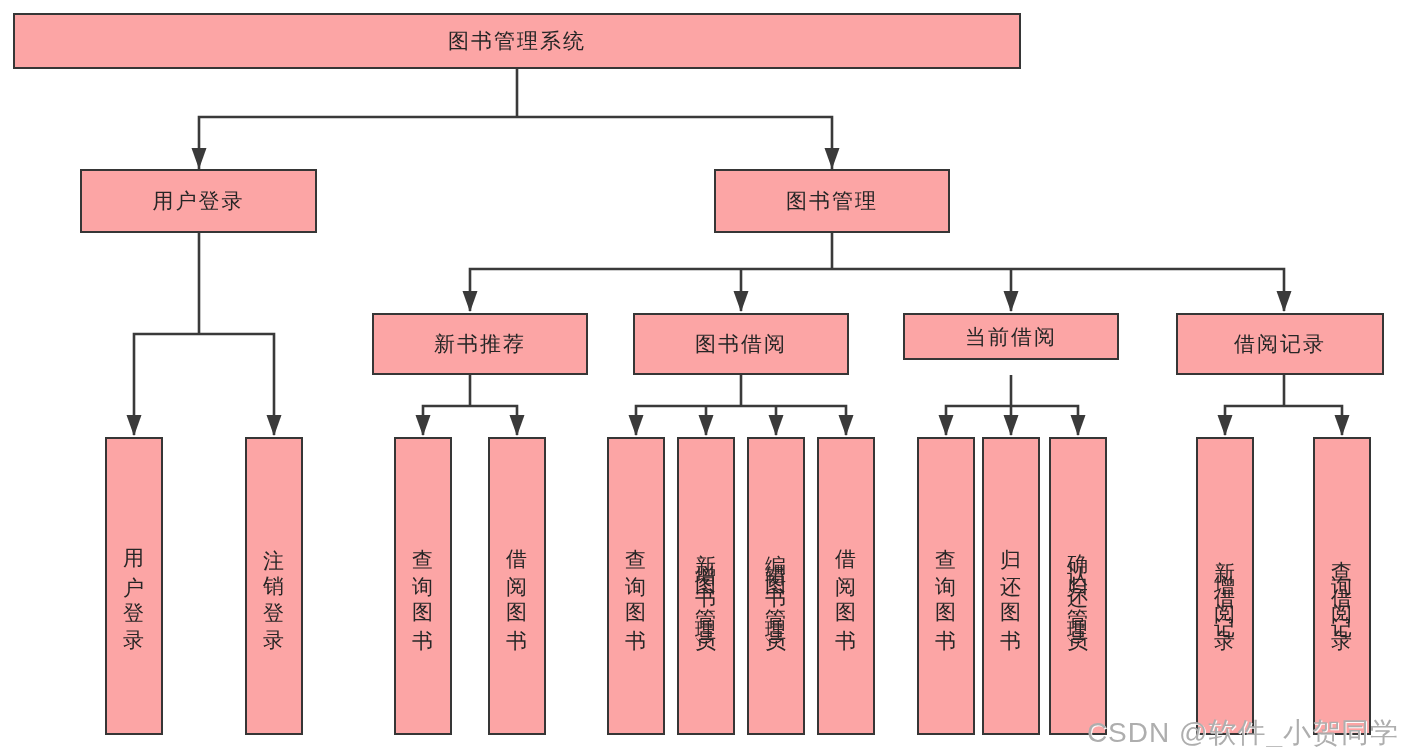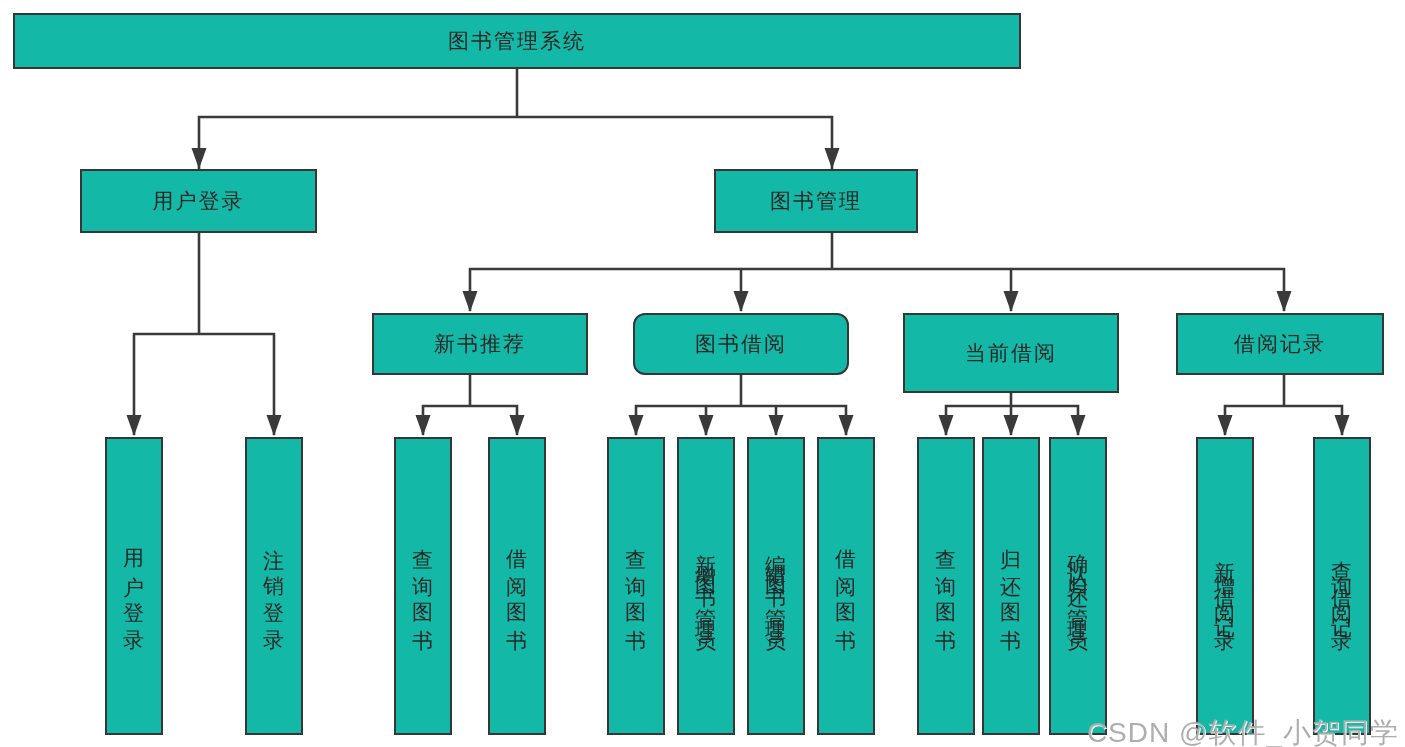--- a/index.html
+++ b/index.html
@@ -14,36 +14,36 @@
     background:#ffffff;
     overflow:hidden;
   }
   svg.wires {
     position:absolute; left:0; top:0;
     width:1405px; height:747px;
     pointer-events:none;
   }
   .box {
     position:absolute;
-    background:#14b8a6;
+    background:#fca5a5;
     border:2.5px solid #363636;
     display:flex;
     align-items:center;
     justify-content:center;
     color:#262626;
     z-index:2;
   }
   .h-label { font-size:21px; letter-spacing:2px; white-space:nowrap; }
   
   .b-root { left:13px;  top:13px;  width:1008px; height:56px; }
   .b-l2a  { left:80px;  top:169px; width:237px;  height:64px; }
-  .b-l2b  { left:714px; top:169px; width:204px;  height:64px; }
+  .b-l2b  { left:714px; top:169px; width:236px;  height:64px; }
   .b-l3a  { left:372px; top:313px; width:216px;  height:62px; }
-  .b-l3b  { left:633px; top:313px; width:216px;  height:62px;border-radius:12px; }
-  .b-l3c  { left:903px; top:313px; width:216px;  height:80px; }
+  .b-l3b  { left:633px; top:313px; width:216px;  height:62px; }
+  .b-l3c  { left:903px; top:313px; width:216px;  height:47px; }
   .b-l3d  { left:1176px;top:313px; width:208px;  height:62px; }
   
   .leaf { top:437px; width:58px; height:298px; }
   .leaf span {
     writing-mode:vertical-rl;
     text-orientation:mixed;
     font-size:21px;
     line-height:1;
     white-space:nowrap;
   }

